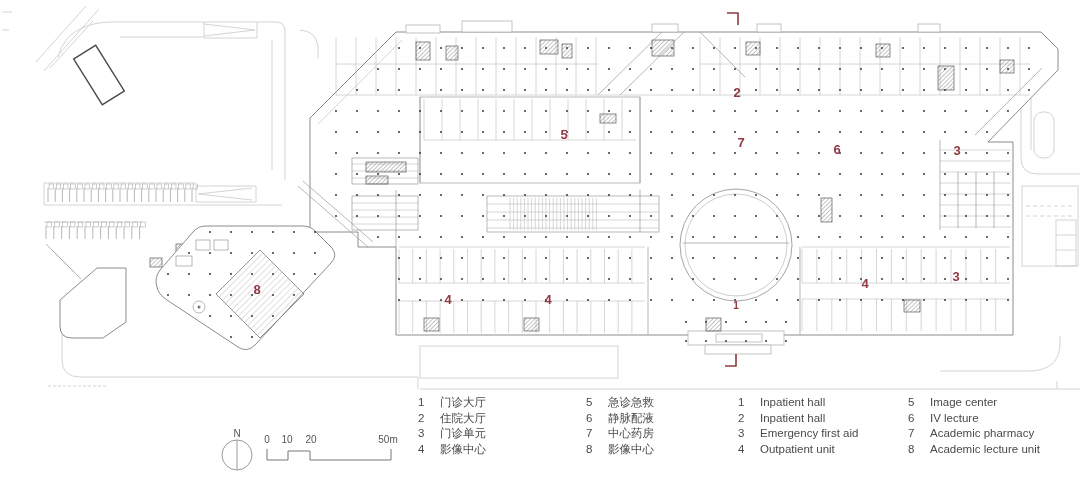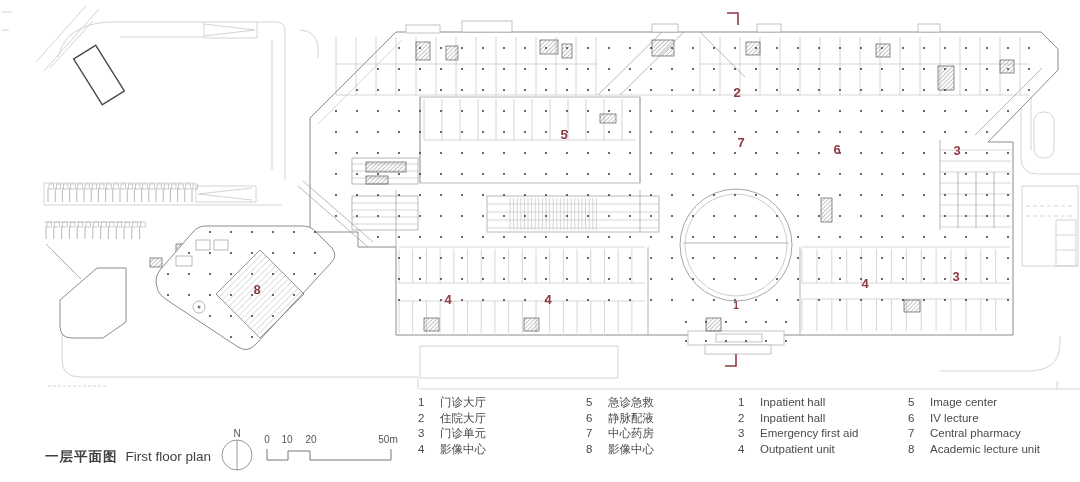--- a/index.html
+++ b/index.html
@@ -917,23 +917,20 @@
   </g>
   <g>
     <path d="M267,449 V460 H288 V451 H310 V460 H391 V449" fill="none" stroke="#777" stroke-width="1"></path>
     <text class="gtx" x="267" y="443">0</text>
     <text class="gtx" x="287" y="443">10</text>
     <text class="gtx" x="311" y="443">20</text>
     <text class="gtx" x="388" y="443">50m</text>
   </g>
 </svg>
 
-<div class="title">
-  <span class="zh">一层平面图</span><span class="en">First floor plan</span>
-</div>
 
 <div class="leg" id="leg-zh1">
   <div class="row">
         <span class="n">1</span>
         <span>门诊大厅</span>
       </div>
   <div class="row">
         <span class="n">2</span>
         <span>住院大厅</span>
       </div>
@@ -986,21 +983,21 @@
   <div class="row">
         <span class="n">5</span>
         <span>Image center</span>
       </div>
   <div class="row">
         <span class="n">6</span>
         <span>IV lecture</span>
       </div>
   <div class="row">
         <span class="n">7</span>
-        <span>Central pharmacy</span>
+        <span>Academic pharmacy</span>
       </div>
   <div class="row">
         <span class="n">8</span>
         <span>Academic lecture unit</span>
       </div>
 </div>
 
 </div>
 
 </body></html>

